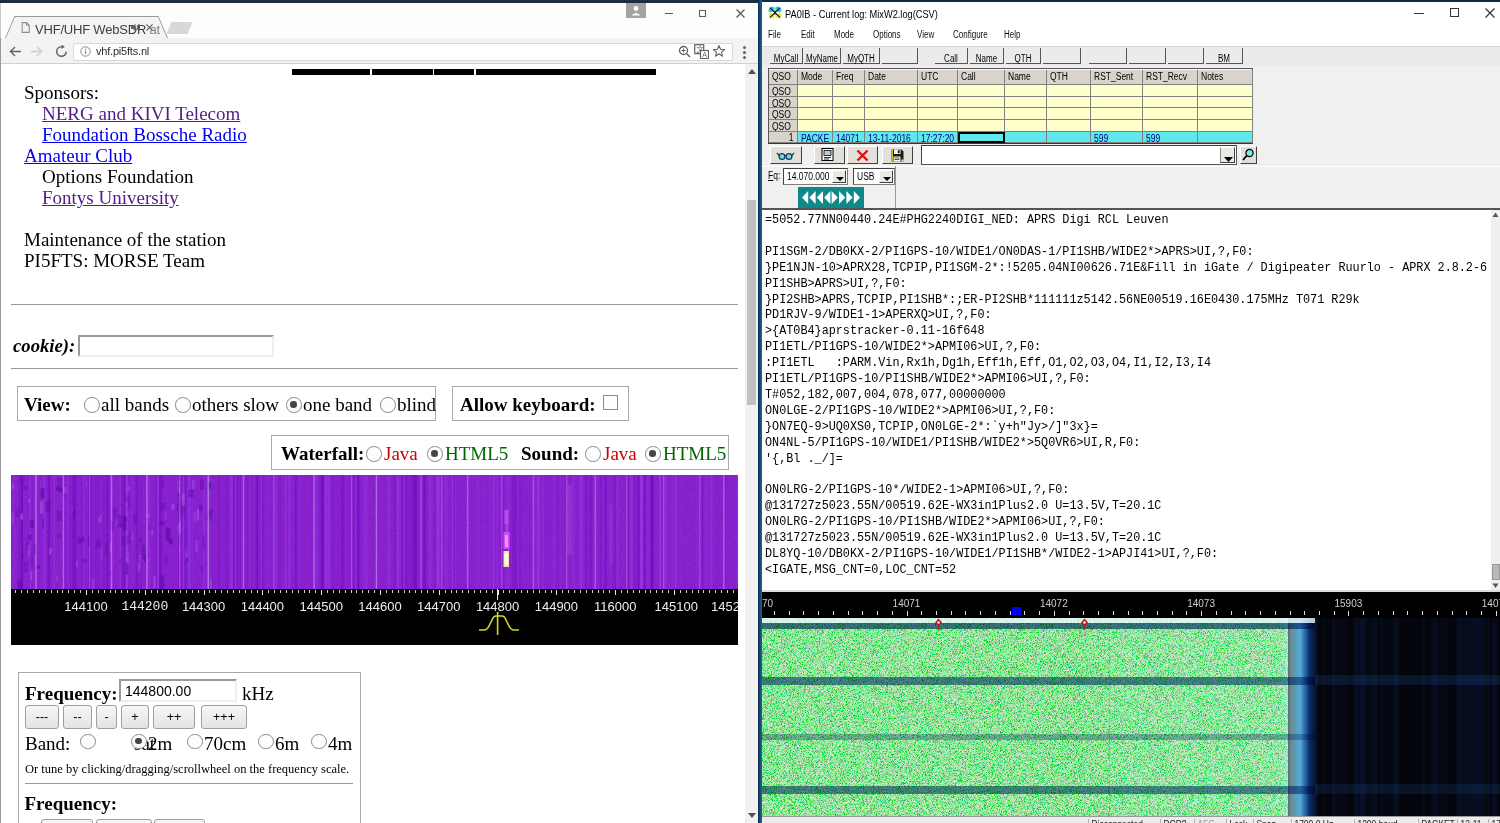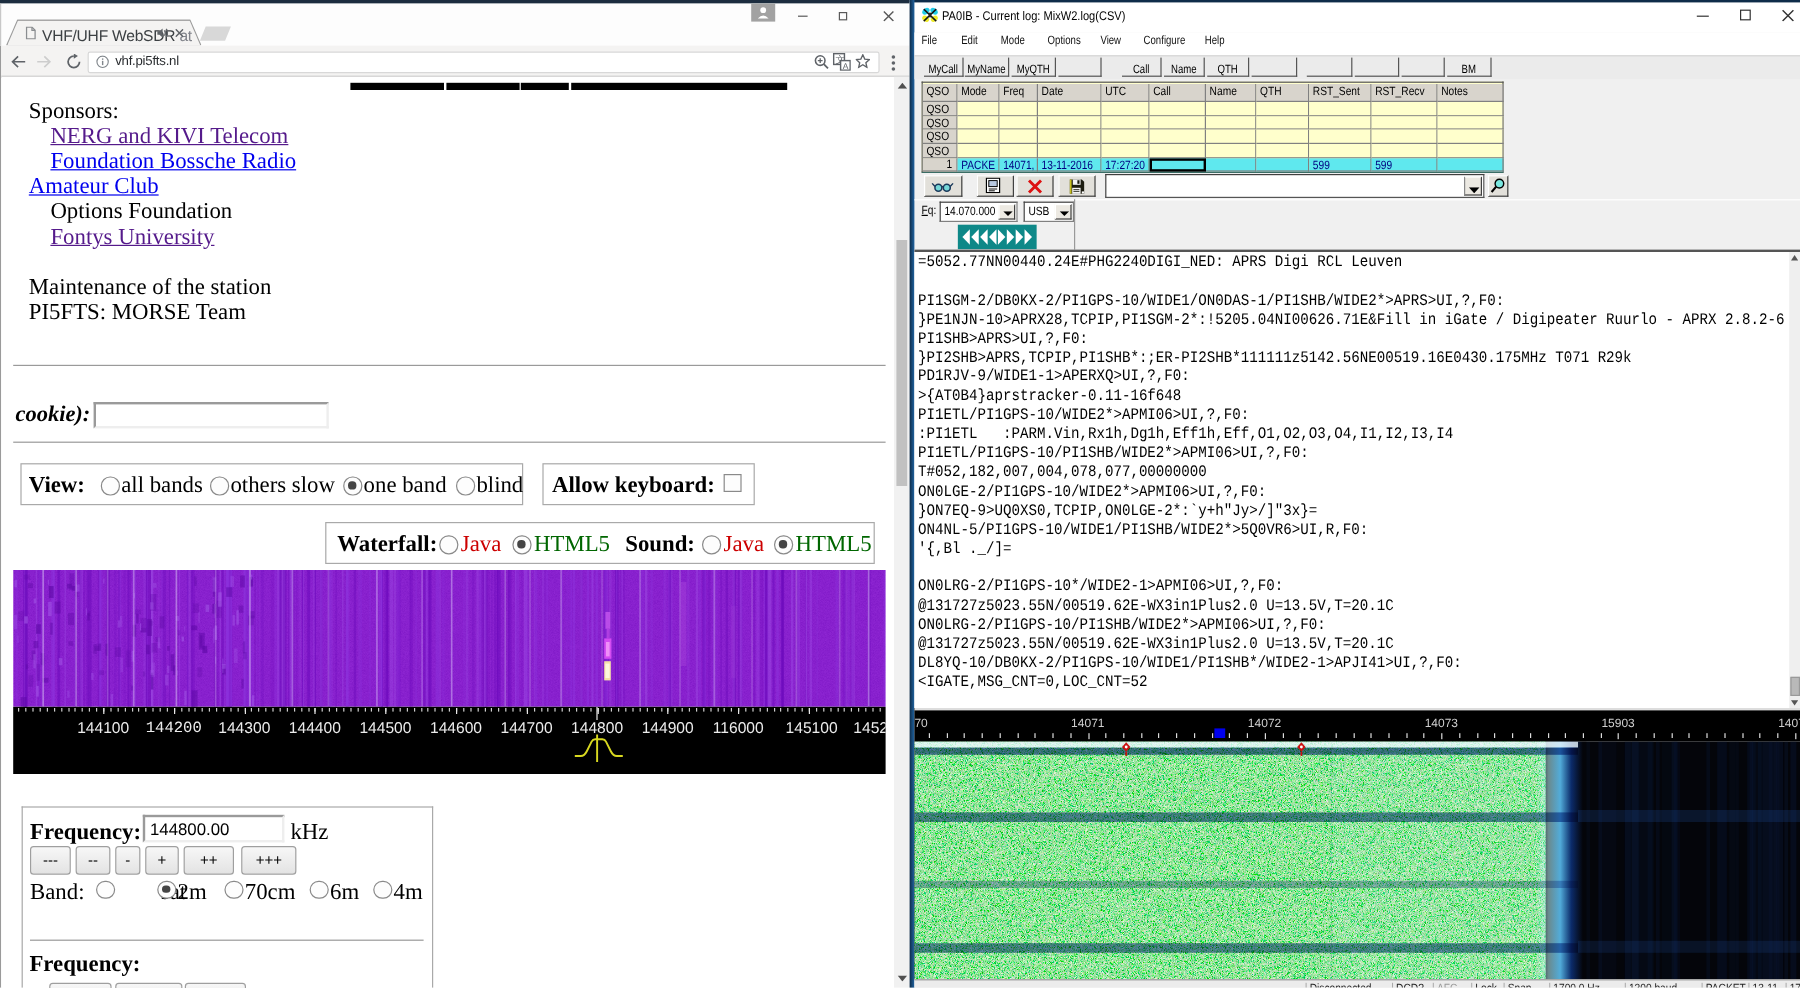--- a/index.html
+++ b/index.html
@@ -755,20 +755,21 @@
       <div class="radio" style="left:79px; top:668.5px;"></div>
       <div class="pageline" style="left:96px; top:668px;padding-left:37px;">sat</div>
       <div class="radio sel" style="left:130px; top:668.5px;"></div>
       <div class="pageline" style="left:147px; top:668px;">2m</div>
       <div class="radio" style="left:186px; top:668.5px;"></div>
       <div class="pageline" style="left:203px; top:668px;">70cm</div>
       <div class="radio" style="left:257px; top:668.5px;"></div>
       <div class="pageline" style="left:274px; top:668px;">6m</div>
       <div class="radio" style="left:310px; top:668.5px;"></div>
       <div class="pageline" style="left:327px; top:668px;">4m</div>
+      <div class="pageline" style="left:24px; top:694px; font-size:12.5px;">Or tune by clicking/dragging/scrollwheel on the frequency scale.</div>
       <div class="hr" style="left:23.5px; top:718px; width:328px;"></div>
       <div class="pageline" style="left:23.5px; top:728px; font-weight:bold; font-size:19px;">Frequency:</div>
       <div class="btn" style="left:40px; top:754px; width:52px; height:20px;"></div>
       <div class="btn" style="left:95px; top:754px; width:56px; height:20px;"></div>
       <div class="btn" style="left:153px; top:754px; width:51px; height:20px;"></div>
     </div>
 
     <div id="csb">
       <svg class="abs" style="left:3px; top:5px;" width="8" height="5" viewBox="0 0 8 5">
           <path d="M0 5 L4 0 L8 5 z" fill="#505050"></path>

